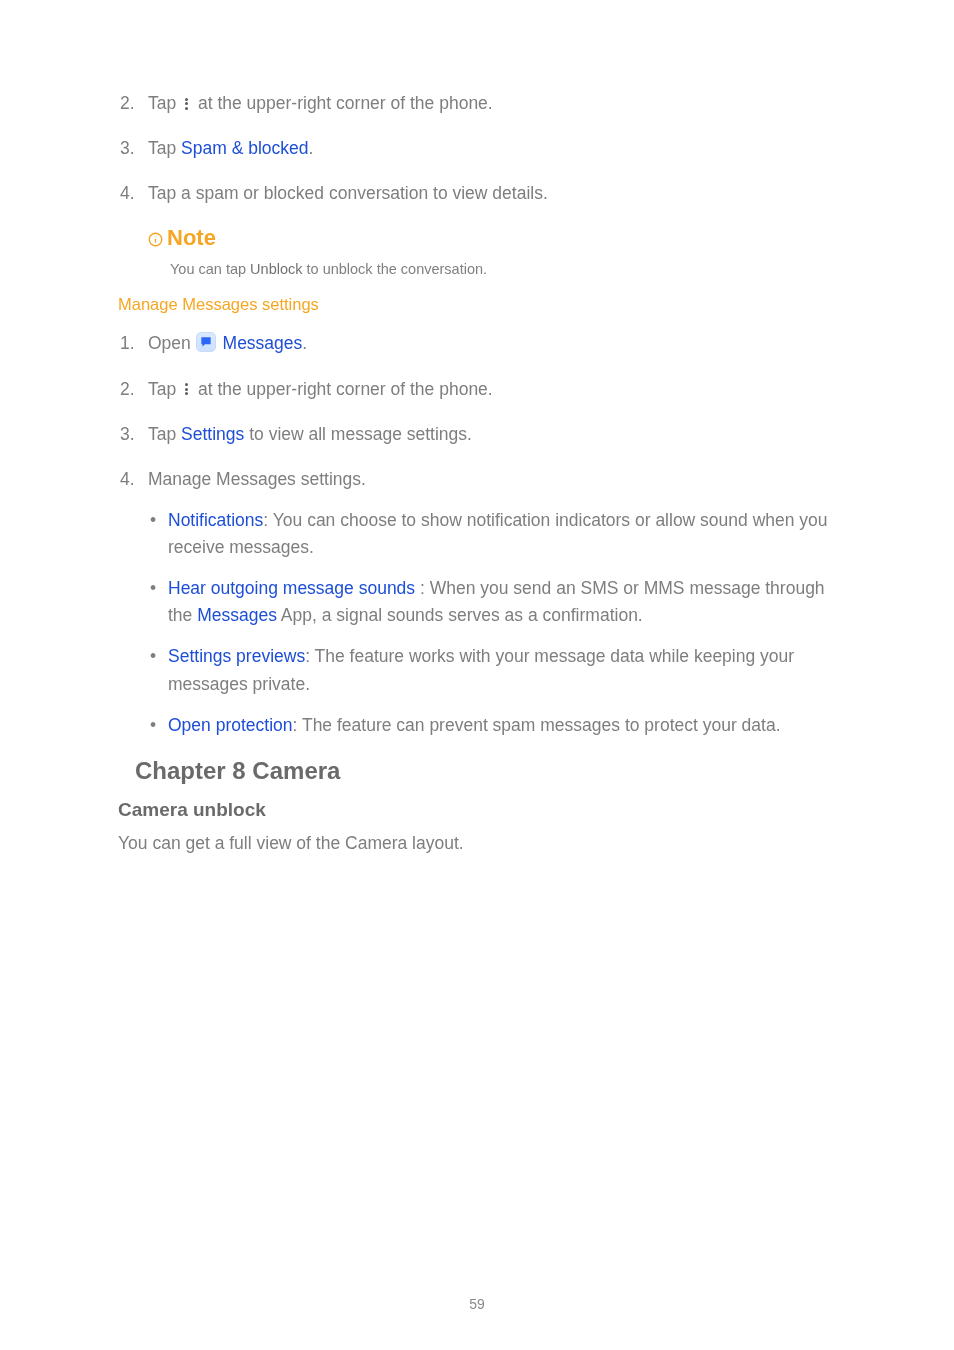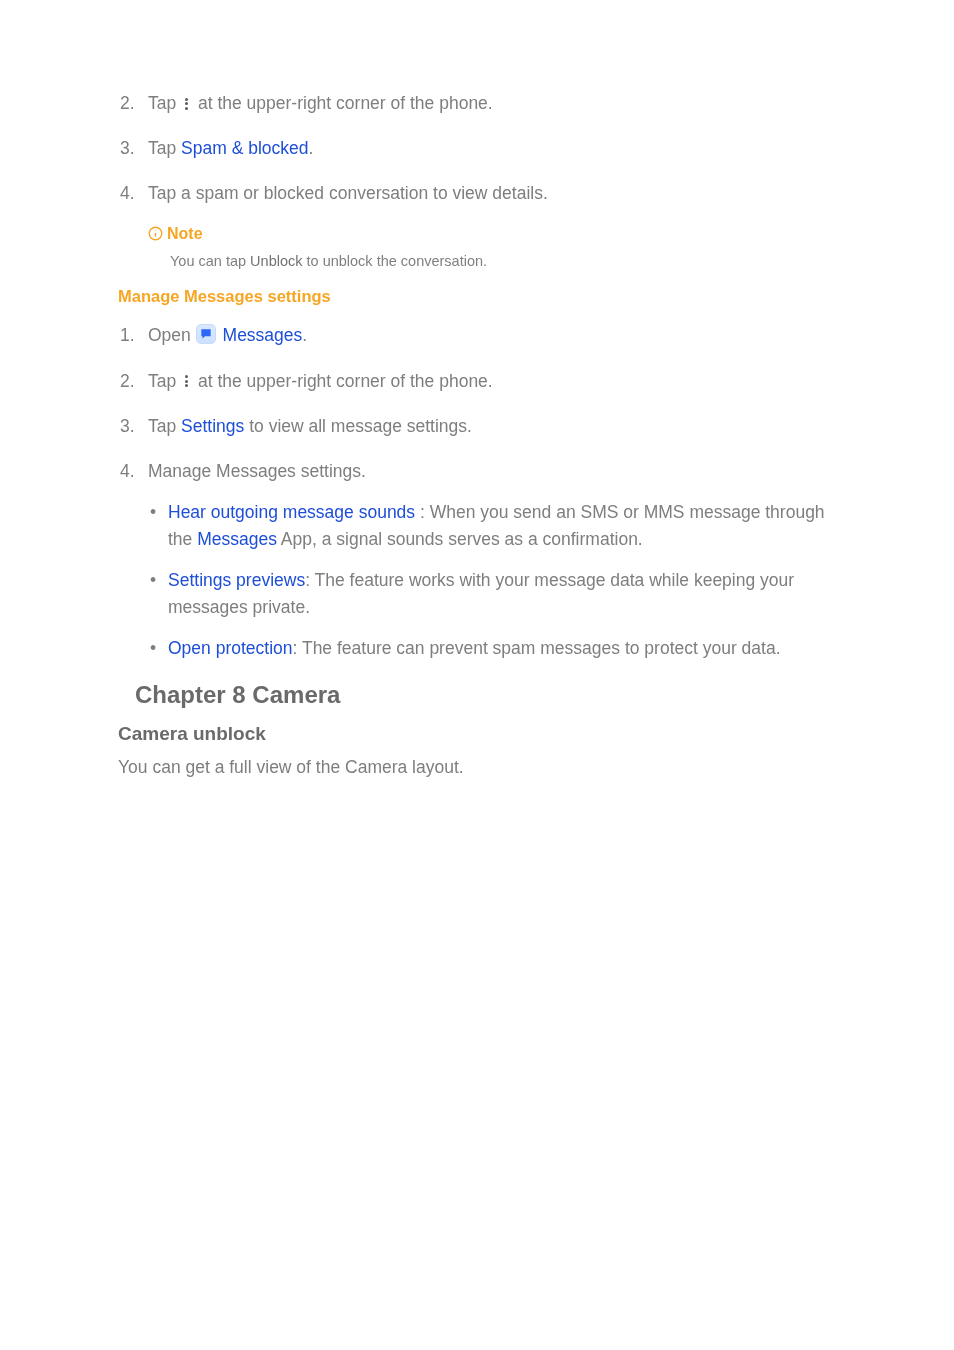--- a/index.html
+++ b/index.html
@@ -60,39 +60,39 @@
   .bold {
     font-weight: 400;
     color: #1d4ed8;
   }
   .note-block {
     margin: 4px 0 18px 30px;
   }
   .note-head {
     color: #f6a623;
     font-weight: 700;
-    font-size: 16px;
+    font-size: 22px;
     margin: 0 0 10px 0;
   }
   .note-head svg {
     vertical-align: -2px;
     margin-right: 4px;
   }
   .note-body {
     margin-left: 22px;
     font-size: 14.5px;
     color: #808080;
   }
   .note-bold {
     font-weight: 400;
     color: #727272;
   }
   .section-htiny {
     color: #f6a623;
-    font-weight: 700;
+    font-weight: 400;
     font-size: 16.5px;
     margin: 10px 0 16px 0;
   }
   .h1 {
     color: #6a6a6a;
     font-weight: 700;
     font-size: 24px;
     margin: 18px 0 14px 17px;
   }
   .h2 {
@@ -198,29 +198,33 @@
     <div class="ol-item">
       <span class="num">3.</span>
       <span>Tap </span><span class="bold">Settings</span><span> to view all message settings.</span>
     </div>
     <div class="ol-item">
       <span class="num">4.</span>
       <span>Manage Messages settings.</span>
 
       <ul class="bullets">
         <li>
+          <span class="bold">Notifications</span><span>: You can choose to show notification indicators or allow sound when you receive messages.</span>
+        </li>
+        <li>
           <span class="bold">Hear outgoing message sounds </span><span>: When you send an SMS or MMS message through the </span><span class="bold">Messages</span><span> App, a signal sounds serves as a confirmation.</span>
         </li>
         <li>
           <span class="bold">Settings previews</span><span>: The feature works with your message data while keeping your messages private.</span>
         </li>
         <li>
           <span class="bold">Open protection</span><span>: The feature can prevent spam messages to protect your data.</span>
         </li>
       </ul>
     </div>
   </div>
 
   <div class="h1">Chapter 8 Camera</div>
   <div class="h2">Camera unblock</div>
   <p class="para">You can get a full view of the Camera layout.</p>
 
+  <div class="page-num">59</div>
 </div>
 
 </body></html>

